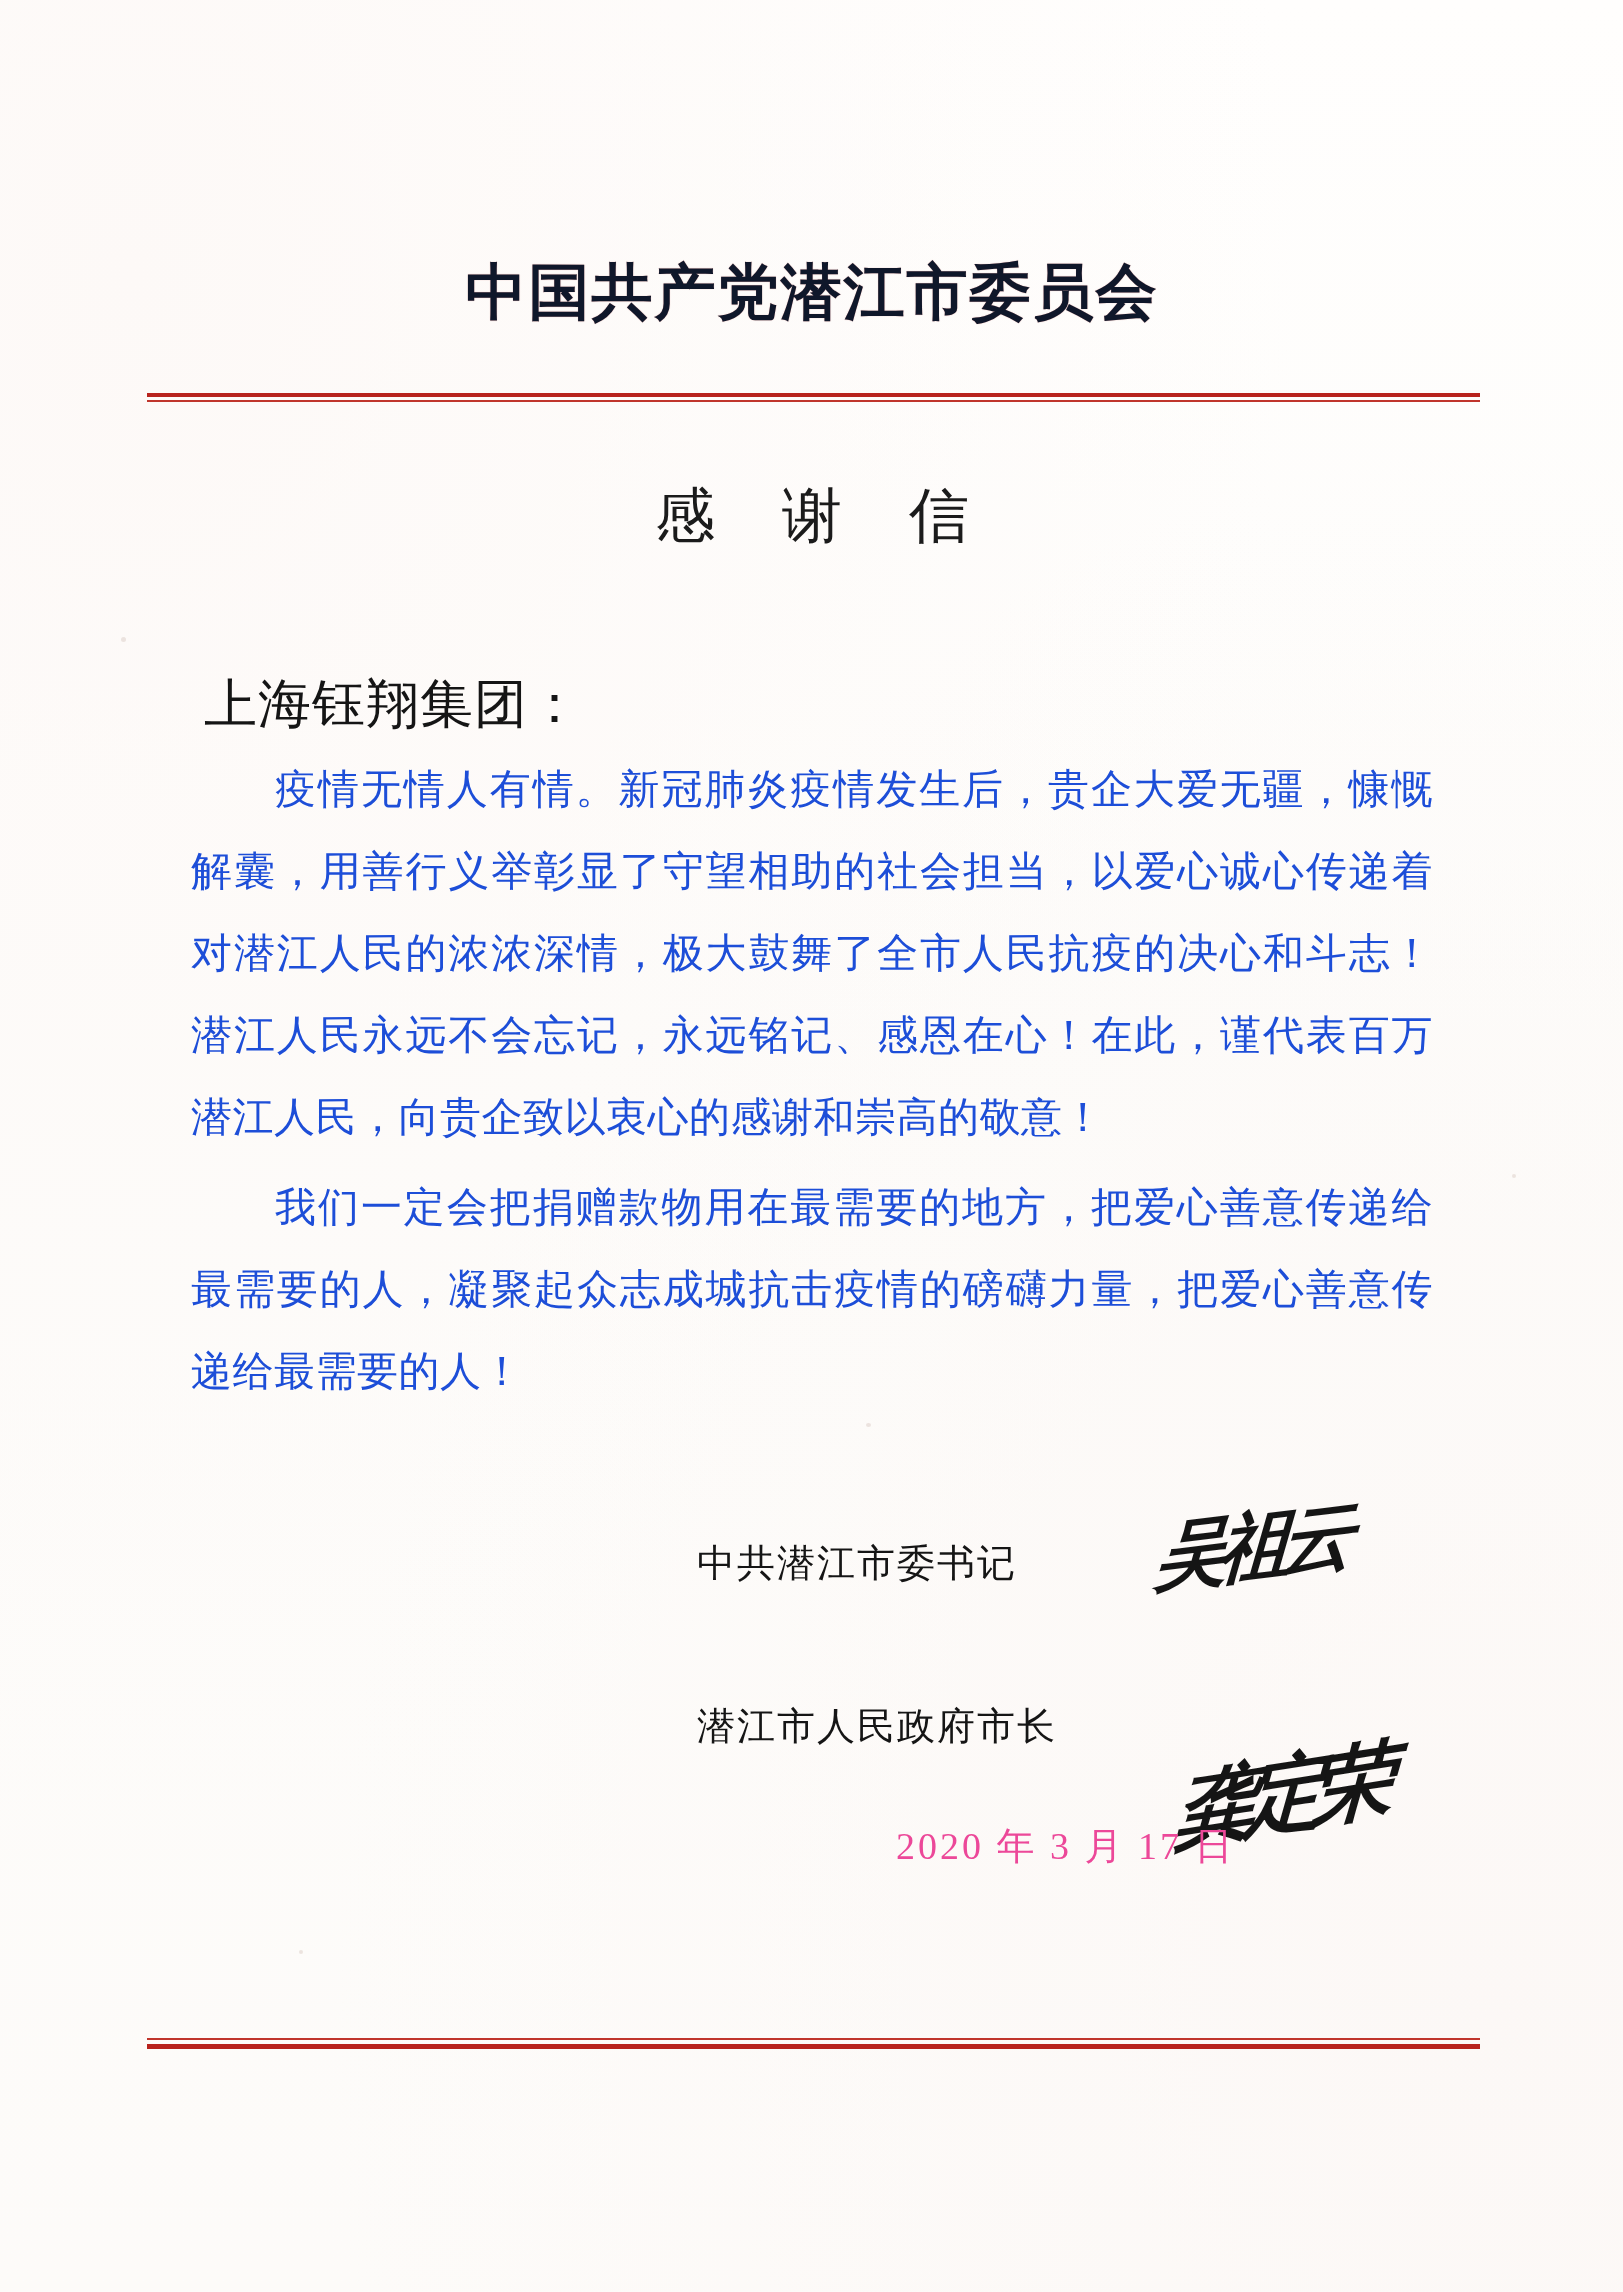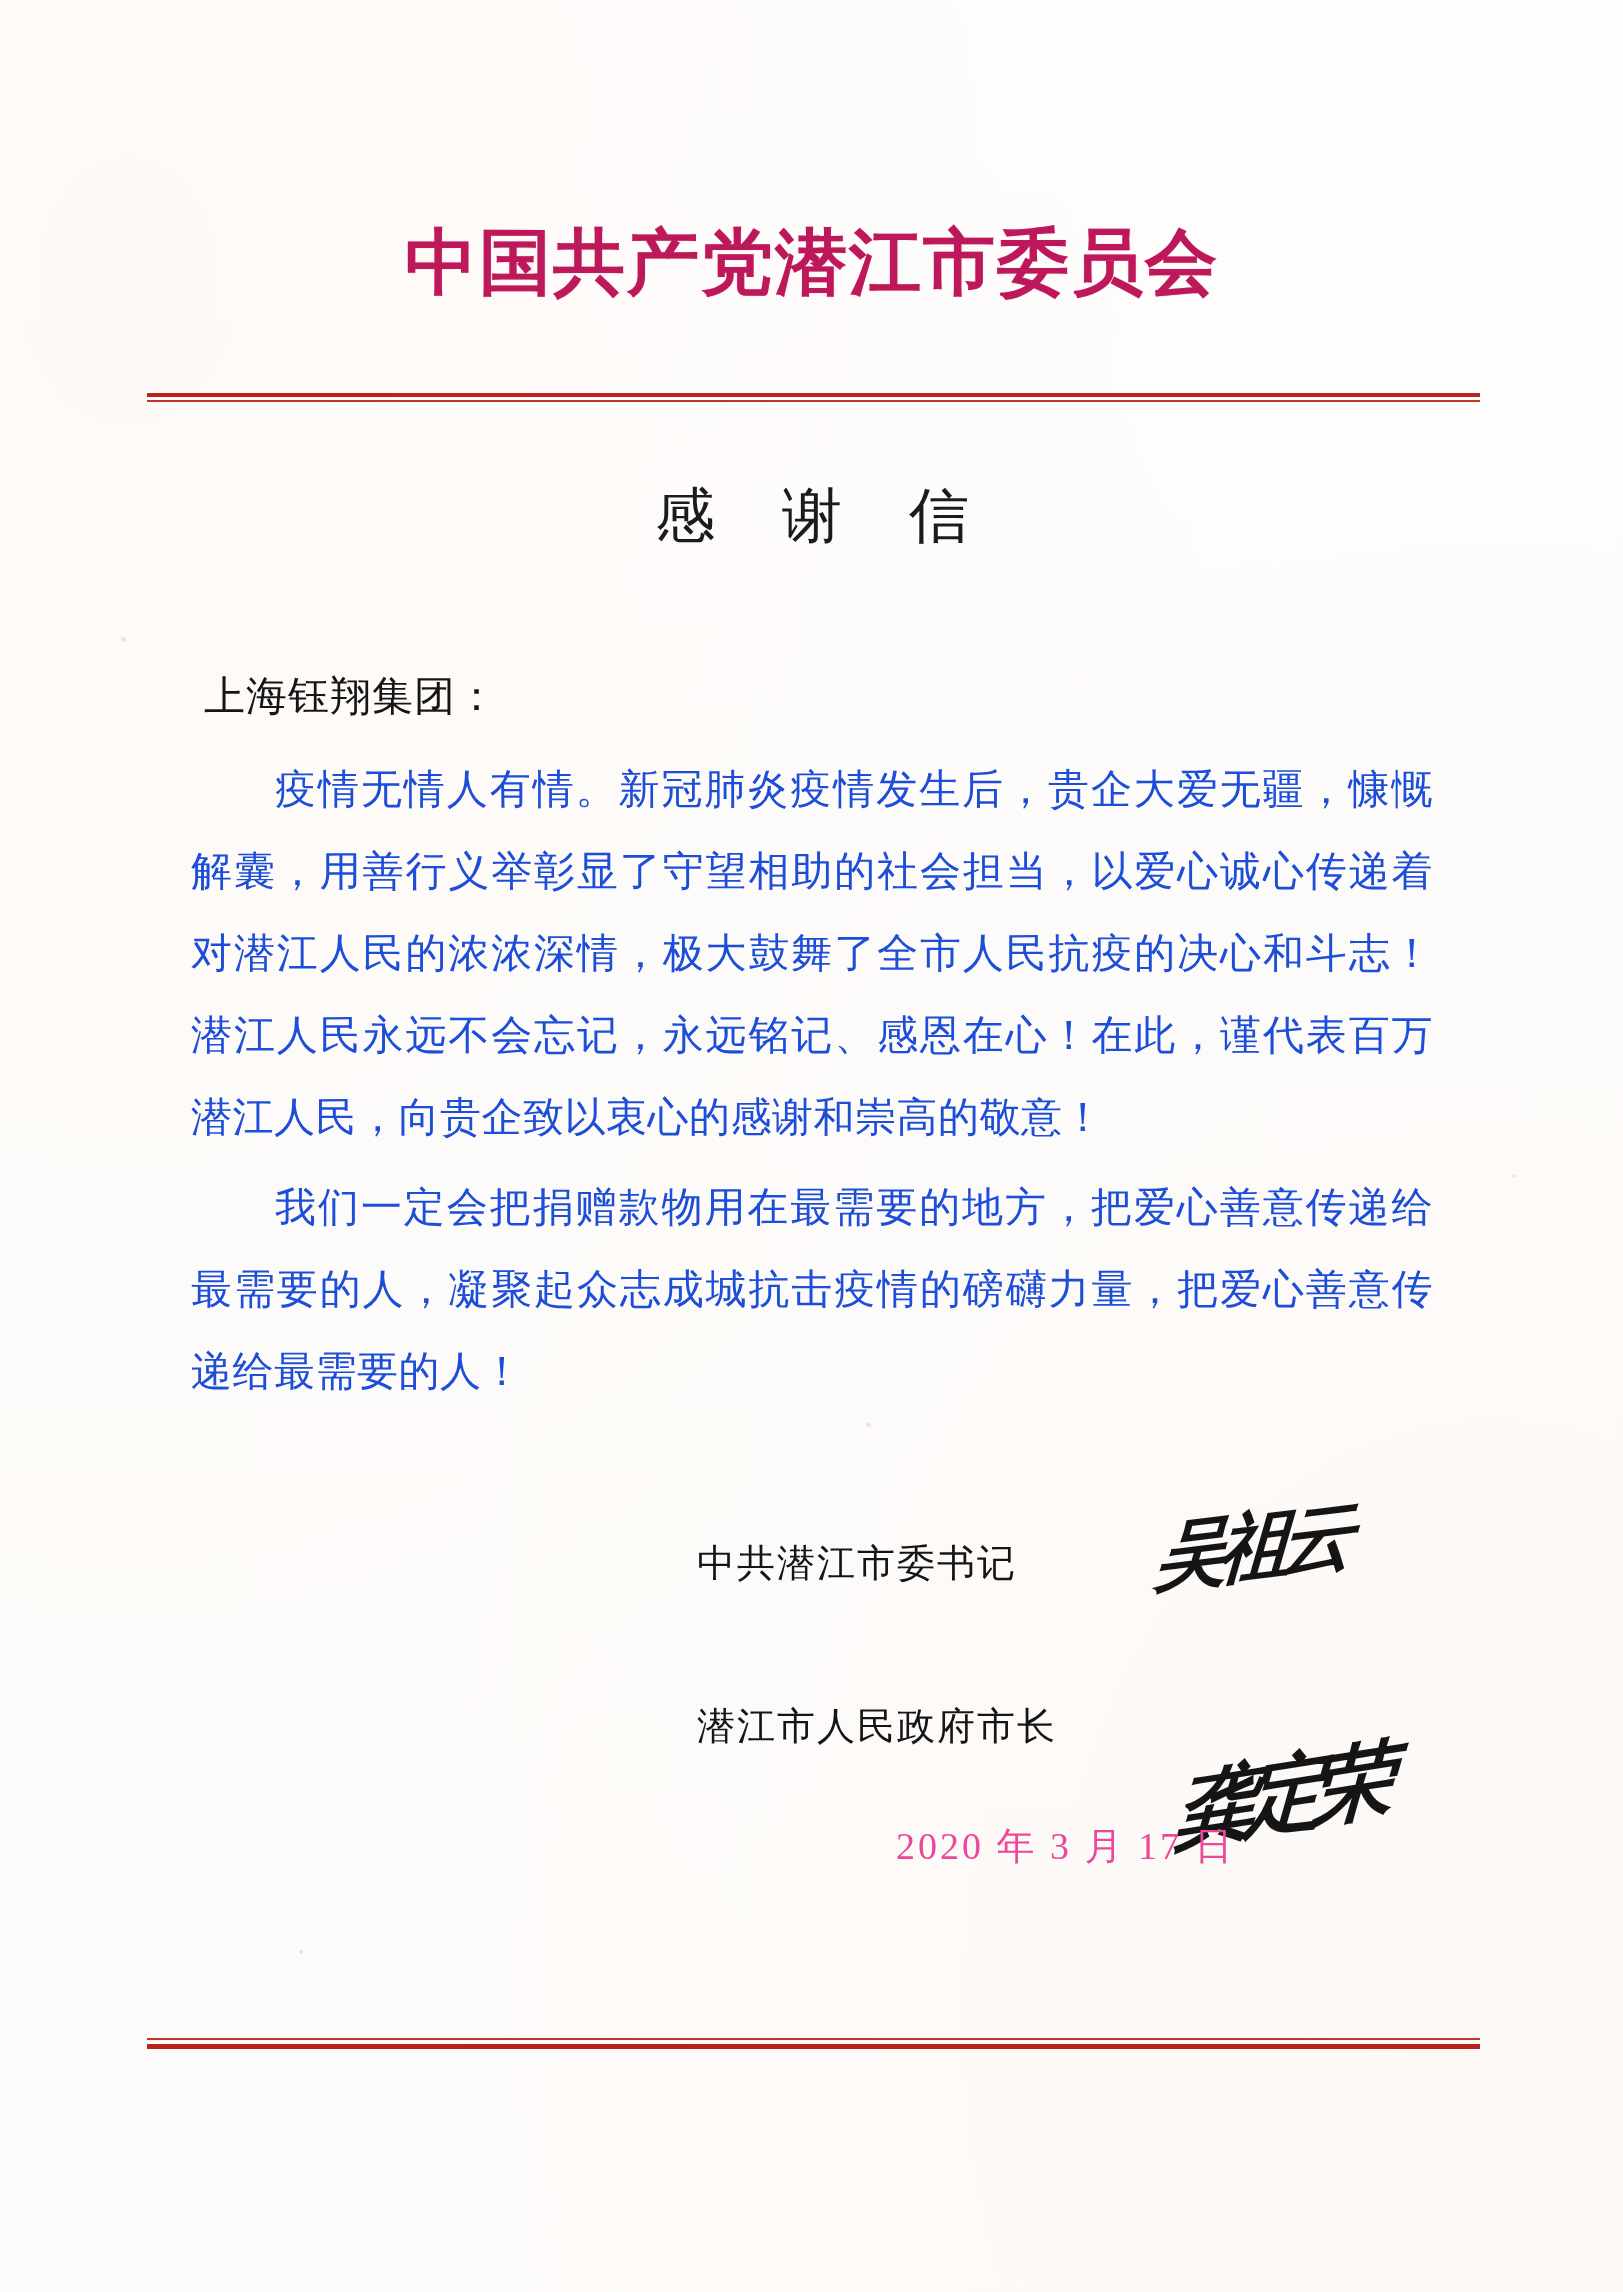--- a/index.html
+++ b/index.html
@@ -33,27 +33,28 @@
   
   .letterhead {
     position: absolute;
     left: 0;
     top: 227px;
     width: 1624px;
     text-align: center;
   }
   .letterhead-title {
     font-family: "Liberation Serif", serif;
-    font-size: 72px;
+    font-size: 61px;
     line-height: 1.0;
     font-weight: 700;
-    color: #be185d;
+    color: #0f172a;
     letter-spacing: 2px;
     text-shadow: 0 0 1px rgba(184,35,29,0.45);
     white-space: nowrap;
+    margin-top: 35px;
   }
 
   .rule-top {
     position: absolute;
     left: 147px;
     top: 393px;
     width: 1333px;
     height: 10px;
   }
   .rule-top .line-thick {
@@ -84,21 +85,21 @@
     letter-spacing: 26px;
     text-indent: 26px;
     font-family: "Liberation Serif", serif;
   }
 
   
   .salutation {
     position: absolute;
     left: 204px;
     top: 669px;
-    font-size: 41px;
+    font-size: 53px;
     color: #151515;
     letter-spacing: 1px;
   }
 
   .body-block {
     position: absolute;
     left: 191px;
     top: 748px;
     width: 1242px;
   }

